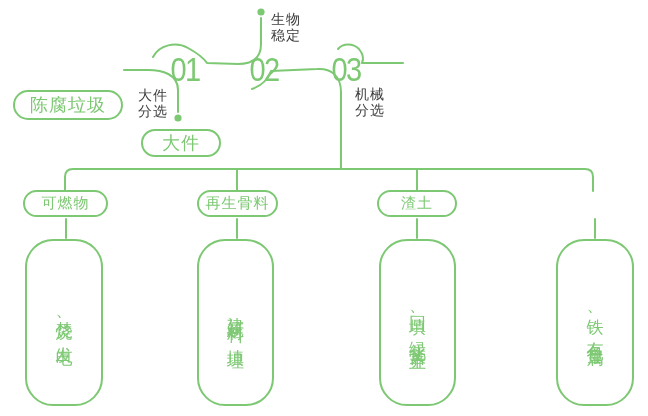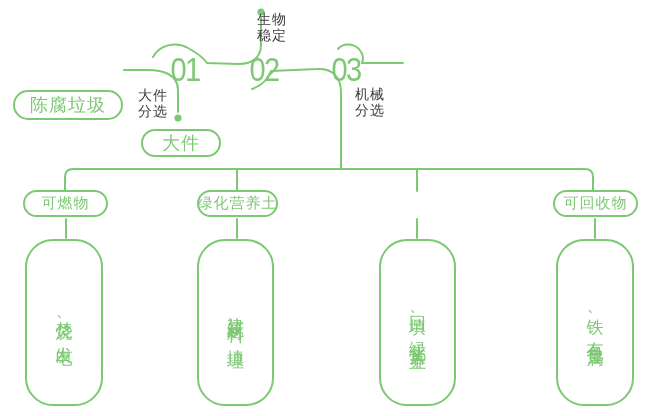--- a/index.html
+++ b/index.html
@@ -43,21 +43,21 @@
   }
   .num.n1{left:185px;}
   .num.n2{left:264px;}
   .num.n3{left:346px;}
 
   .dlabel{
     position:absolute;color:var(--dark);
     font-size:14px;line-height:15.5px;font-weight:500;
     white-space:pre-line;letter-spacing:1px;
   }
-  .dlabel.bio  {left:257px;top:12px;}
+  .dlabel.bio  {left:271px;top:12px;}
   .dlabel.bulk {left:138px;top:88px;}
   .dlabel.mech {left:355px;top:87px;}
 
   .obox{
     position:absolute;box-sizing:border-box;top:239px;height:167px;
     border:2px solid var(--green);border-radius:28px;
     display:flex;align-items:center;justify-content:center;
     background:var(--bg);
   }
   .obox.b1{left:25px;width:78px;}
@@ -106,22 +106,22 @@
   <div class="dlabel bulk">大件
 分选</div>
   <div class="dlabel bio">生物
 稳定</div>
   <div class="dlabel mech">机械
 分选</div>
 
   <div class="pill bulky">大件</div>
 
   <div class="pill cat cat1">可燃物</div>
-  <div class="pill cat cat2">绿化营养土</div>
-  <div class="pill cat cat4">可回收物</div>
+  <div class="pill cat cat2">再生骨料</div>
+  <div class="pill cat cat3">渣土</div>
 
   <div class="obox b1">
     <span class="vtext">焚烧、发电</span>
   </div>
   <div class="obox b2">
     <span class="vtext">建筑材料、填埋</span>
   </div>
   <div class="obox b3">
     <span class="vtext">回填、绿化营养土</span>
   </div>

